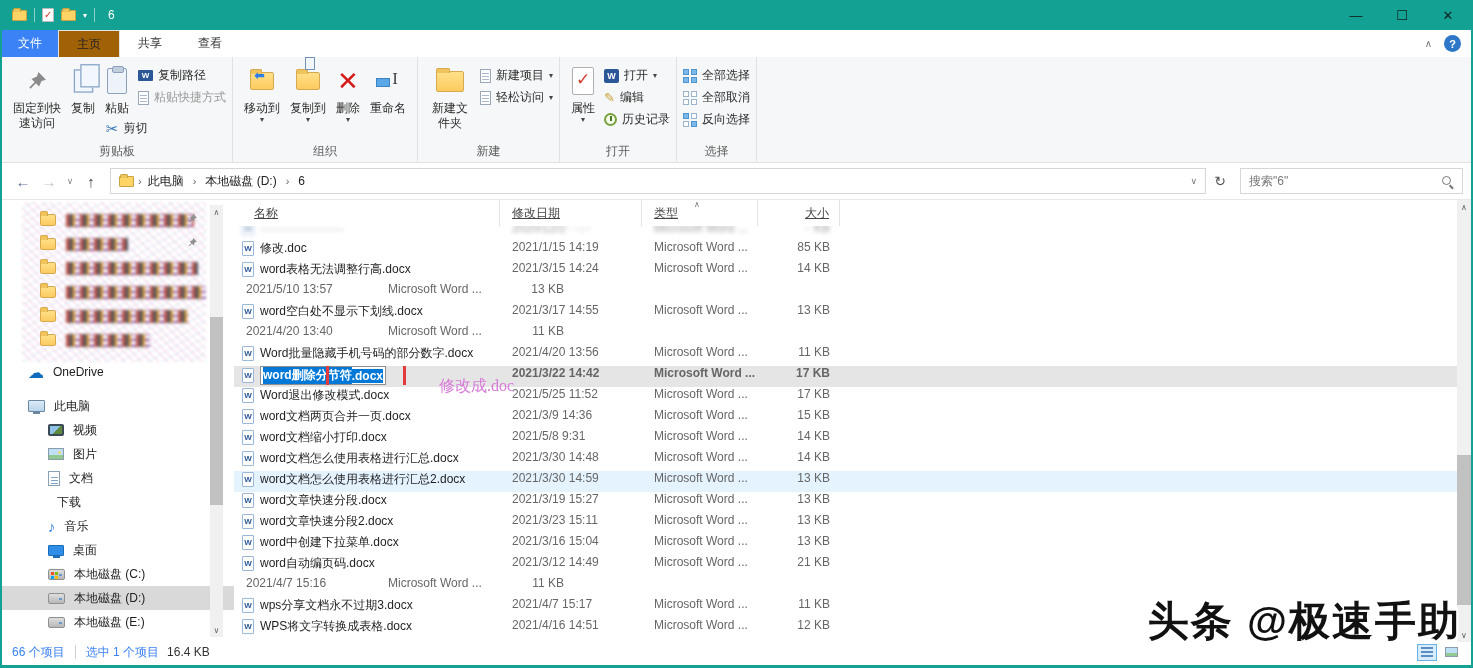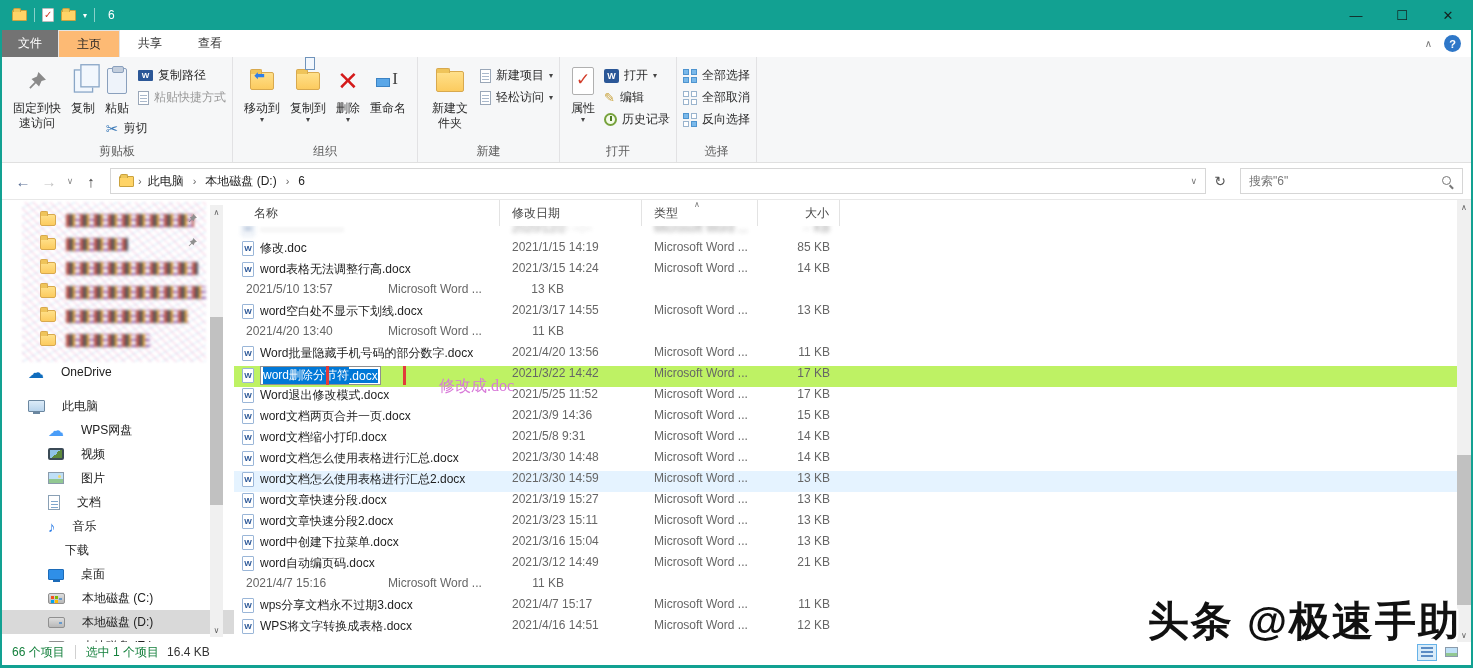--- a/index.html
+++ b/index.html
@@ -17,22 +17,22 @@
   .props-sm { width:12px; height:14px; background:#fff; border:1px solid #bbb; border-radius:1px; position:relative; }
   .props-sm::after { content:"✓"; position:absolute; left:1px; top:0px; color:#d23c2a; font-size:10px; font-weight:bold; }
   .qat-caret { color:#fff; font-size:8px; }
   .title-text { color:#fff; margin-left:6px; font-size:12px; }
   .win-controls { margin-left:auto; display:flex; height:30px; }
   .wc-btn { width:46px; height:30px; display:flex; align-items:center; justify-content:center; color:#14201e; font-size:13px; }
 
   
   .tabstrip { height:27px; background:#fff; display:flex; align-items:stretch; }
   .tab { padding:0 18px; display:flex; align-items:center; font-size:12px; color:#333; }
-  .tab-file { background:#737373; color:#fff; padding:0 16px; }
-  .tab.active { background:#fdba74; border:1px solid #e4e4e4; border-bottom:none; color:#222; }
+  .tab-file { background:#3b82f6; color:#fff; padding:0 16px; }
+  .tab.active { background:#a16207; border:1px solid #e4e4e4; border-bottom:none; color:#222; }
   .tabstrip-right { margin-left:auto; display:flex; align-items:center; gap:12px; padding-right:10px; }
   .collapse-caret { color:#777; font-size:10px; }
   .help-circle { width:17px; height:17px; border-radius:50%; background:#2e77c8; color:#fff; font-size:11px; font-weight:bold; display:flex; align-items:center; justify-content:center; }
 
   
   .ribbon { height:106px; background:#f6f7f8; border-bottom:1px solid #e0e0e0; display:flex; }
   .rgroup { position:relative; border-right:1px solid #e2e2e4; padding:3px 6px 18px; display:flex; align-items:flex-start; }
   .glabel { position:absolute; bottom:2px; left:0; right:0; text-align:center; color:#5d5d5d; font-size:12px; }
   .bigbtn { display:flex; flex-direction:column; align-items:center; padding:3px 5px; text-align:center; line-height:15px; color:#2b2b2b; }
   .bigbtn .bicon { height:36px; display:flex; align-items:center; justify-content:center; margin-bottom:2px; }
@@ -115,21 +115,21 @@
      background:repeating-linear-gradient(90deg,#b03a2e 0 3px,#273746 4px 6px,#d68910 7px 9px,transparent 9px 14px),
                 repeating-linear-gradient(0deg,#7d3c98 0 2px,transparent 2px 6px);
      filter:blur(1.6px); opacity:.85; }
   .pitem:nth-of-type(2) .blurname { width:62px; }
   .pitem:nth-of-type(3) .blurname { width:132px; }
   .pitem:nth-of-type(4) .blurname { width:140px; }
   .pitem:nth-of-type(5) .blurname { width:122px; }
   .pitem:nth-of-type(6) .blurname { width:84px; }
   .pin-wrap { position:absolute; right:36px; top:5px; display:none; }
   .pitem.pinned .pin-wrap { display:block; }
-  .sb-item { height:24px; display:flex; align-items:center; gap:17px; padding-left:26px; color:#222; }
+  .sb-item { height:24px; display:flex; align-items:center; gap:9px; padding-left:26px; color:#222; }
   .sb-item.level2 { padding-left:46px; }
   .sb-item.selected { background:#d9d9d9; }
   .sb-top-gap { margin-top:8px; }
   .sb-gap2 { margin-top:10px; }
   .sbicon { flex:0 0 auto; display:inline-flex; align-items:center; justify-content:center; }
   .cloud-one::before { content:"☁"; color:#0f6cbd; font-size:16px; }
   .cloud-wps::before { content:"☁"; color:#4a9df8; font-size:16px; }
   .mon-pc { width:17px; height:12px; background:linear-gradient(#dcebf8,#b9d4ec); border:1px solid #6b87a0; border-radius:1px; position:relative; }
   .mon-pc::after { content:""; position:absolute; left:4px; bottom:-3px; width:7px; height:2px; background:#6b87a0; }
   .video { width:16px; height:12px; background:#3b4a56; border-radius:2px; position:relative; }
@@ -148,30 +148,30 @@
   .drive::after,.drive-c::after { content:""; position:absolute; right:2px; top:4px; width:3px; height:2px; background:#69c; }
   .drive-c::before { content:""; position:absolute; left:2px; top:2px; width:3px; height:3px; background:#f25022;
      box-shadow:4px 0 #7fba00,0 4px #00a4ef,4px 4px #ffb900; }
   .sb-scroll { position:absolute; right:11px; top:5px; width:13px; height:432px; background:#f0f0f0; }
   .sb-scroll .arr { height:14px; display:flex; align-items:center; justify-content:center; font-size:8px; color:#606060; }
   .sb-scroll .thumb { position:absolute; left:0; width:13px; background:#c1c1c1; }
   .sb-thumb { top:112px; height:188px; }
 
   
   .filelist { position:relative; flex:1; height:100%; overflow:hidden; }
-  .lheader { display:flex; height:26px; align-items:flex-end; color:#454545; position:relative; }
+  .lheader { display:flex; height:26px; align-items:flex-end; color:#454545; position:relative;text-decoration:underline; }
   .hcell { height:100%; display:flex; align-items:center; padding-left:12px; border-right:1px solid #e3e3e3; position:relative; }
   .h-name { width:266px; padding-left:20px; }
   .h-date { width:142px; }
   .h-type { width:116px; }
   .h-size { width:82px; justify-content:flex-end; padding-right:10px; }
   .sort-caret { position:absolute; top:0px; left:52px; font-size:8px; color:#777; }
   .frow { display:flex; height:21px; align-items:flex-start; }
   .frow.hover { background:#e5f3ff; }
-  .frow.selected { background:#bef264; }
+  .frow.selected { background:#e5e5e5;font-weight:bold; }
   .frow.clipped { height:14px; overflow:hidden; }
   .frow.clipped .cell { filter:blur(2px); opacity:.65; transform:translateY(-5px); }
   .cell { display:flex; align-items:center; overflow:hidden; white-space:nowrap; }
   .c-name { width:266px; padding-left:8px; gap:6px; position:relative; }
   .c-date { width:142px; padding-left:12px; color:#666; }
   .c-type { width:116px; padding-left:12px; color:#666; }
   .c-size { width:82px; justify-content:flex-end; padding-right:10px; color:#666; }
   .wicon { flex:0 0 auto; width:12px; height:15px; background:#fff; border:1px solid #9ab6d8; border-radius:1px; display:flex; align-items:center; justify-content:center; }
   .wicon::after { content:"W"; color:#2b5797; font-size:8px; font-weight:bold; }
   .rename-box { display:inline-flex; background:#fff; border:1px solid #8f8f8f; padding:1px 2px; height:19px; align-items:center; }
@@ -180,21 +180,21 @@
   .rename-note { position:absolute; left:205px; top:176px; color:#d87ad8; font-size:16px; z-index:4;
      font-family:"Liberation Serif","DejaVu Serif",serif; }
   .list-scroll { position:absolute; right:0; top:0; width:14px; height:100%; background:#f0f0f0; }
   .list-scroll .arr { height:14px; display:flex; align-items:center; justify-content:center; font-size:8px; color:#606060; }
   .list-scroll .arr.bottom { position:absolute; bottom:0; left:0; right:0; }
   .ls-thumb { position:absolute; left:0; width:14px; top:255px; height:150px; background:#c1c1c1; }
 
   
   .statusbar { height:20px; display:flex; align-items:center; padding:0 10px; background:#fff; }
   .status-sep { width:1px; height:14px; background:#d0d0d0; margin:0 10px; }
-  .status-text { color:#15803d; }
+  .status-text { color:#3b82f6; }
   .status-size { margin-left:8px; color:#333; }
   .view-toggles { margin-left:auto; display:flex; gap:4px; align-items:center; }
   .vt { width:20px; height:17px; display:flex; align-items:center; justify-content:center; }
   .vt.sel { border:1px solid #66b2e8; background:#d9ecf9; }
   .vt-details { width:12px; height:10px; background:repeating-linear-gradient(0deg,#5b8cc4 0 2px,transparent 2px 4px); }
   .vt-thumb { width:13px; height:10px; border:1px solid #8a9bab; background:linear-gradient(180deg,#bfe0f7 58%,#92c892 58%); }
 
   .watermark { position:absolute; right:10px; bottom:16px; font-size:41px; font-weight:900; color:#111; letter-spacing:2px; z-index:9;
      text-shadow:-2px -2px 0 #fff,2px -2px 0 #fff,-2px 2px 0 #fff,2px 2px 0 #fff,0 -2px 0 #fff,0 2px 0 #fff,-2px 0 0 #fff,2px 0 0 #fff; }
 </style>
@@ -460,48 +460,44 @@
       <div class="sb-item sb-top-gap">
         <span class="sbicon cloud-one"></span>
         <span>OneDrive</span>
       </div>
       <div class="sb-item sb-gap2">
         <span class="sbicon mon-pc"></span>
         <span>此电脑</span>
       </div>
       <div>
 
-          <div class="sb-item level2">
-            <span class="sbicon cloud-wps"></span>
-            <span>WPS网盘</span>
-          </div>
 
           <div class="sb-item level2">
             <span class="sbicon video"></span>
             <span>视频</span>
           </div>
 
           <div class="sb-item level2">
             <span class="sbicon picture"></span>
             <span>图片</span>
           </div>
 
           <div class="sb-item level2">
             <span class="sbicon document"></span>
             <span>文档</span>
           </div>
 
           <div class="sb-item level2">
+            <span class="sbicon download"></span>
+            <span>下载</span>
+          </div>
+
+          <div class="sb-item level2">
             <span class="sbicon music"></span>
             <span>音乐</span>
-          </div>
-
-          <div class="sb-item level2">
-            <span class="sbicon download"></span>
-            <span>下载</span>
           </div>
 
           <div class="sb-item level2">
             <span class="sbicon desktop"></span>
             <span>桌面</span>
           </div>
 
           <div class="sb-item level2">
             <span class="sbicon drive-c"></span>
             <span>本地磁盘 (C:)</span>

